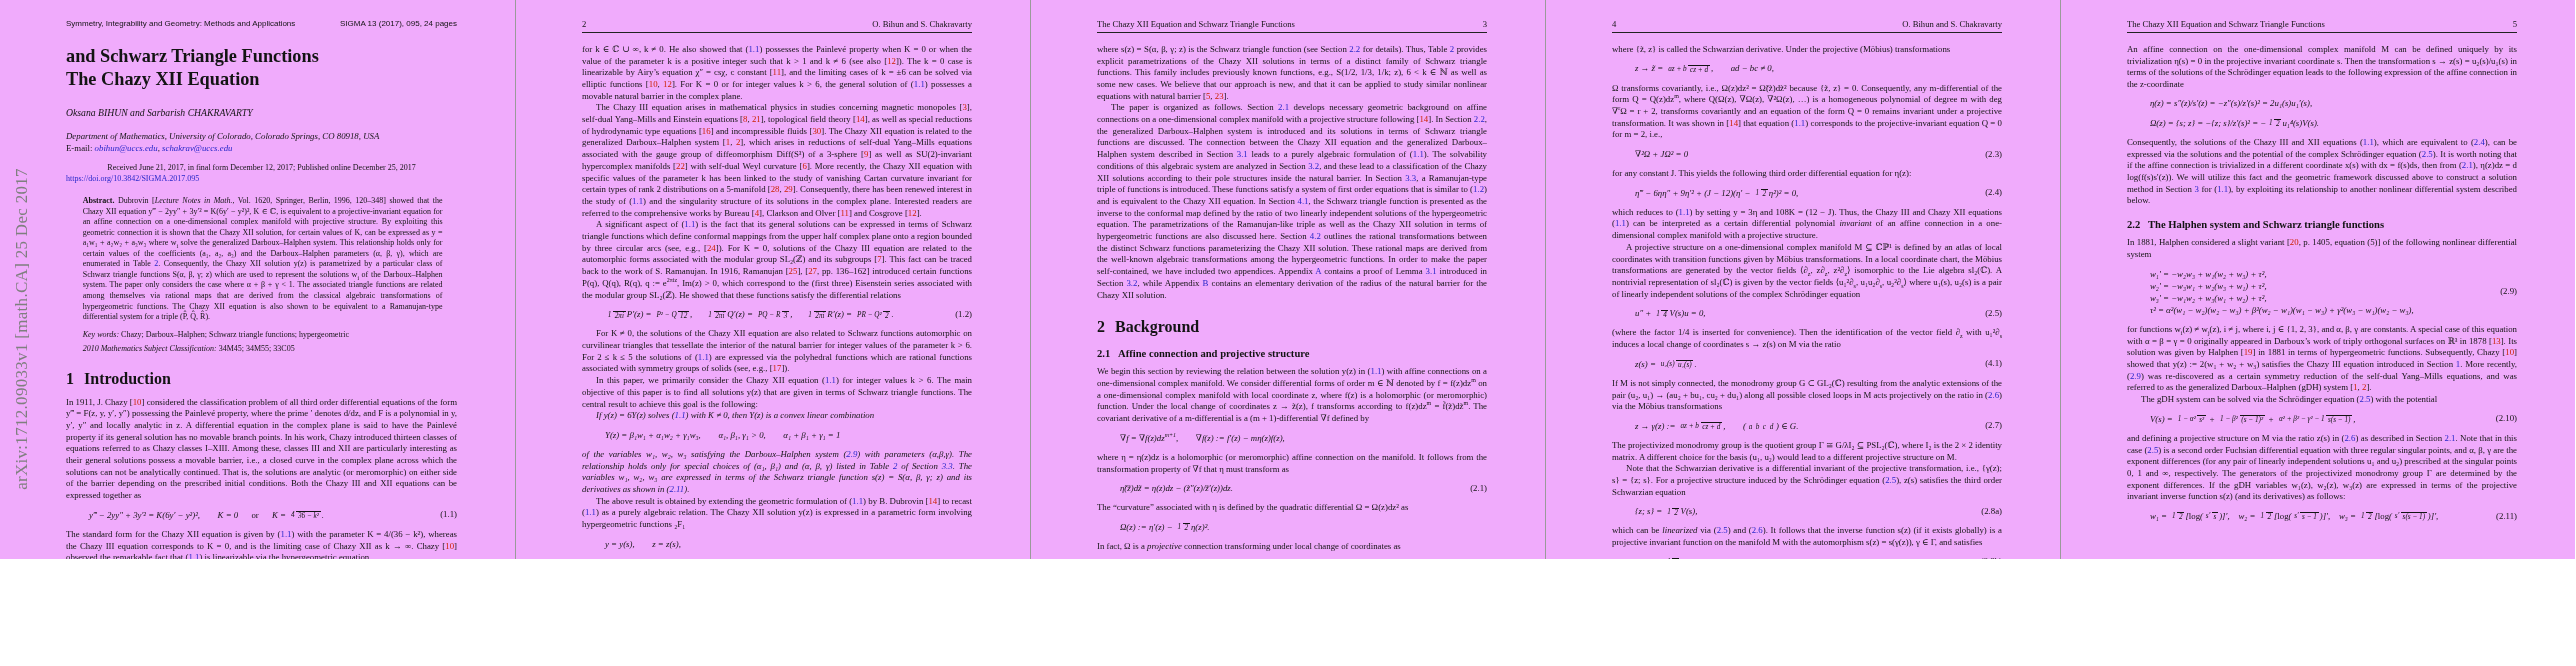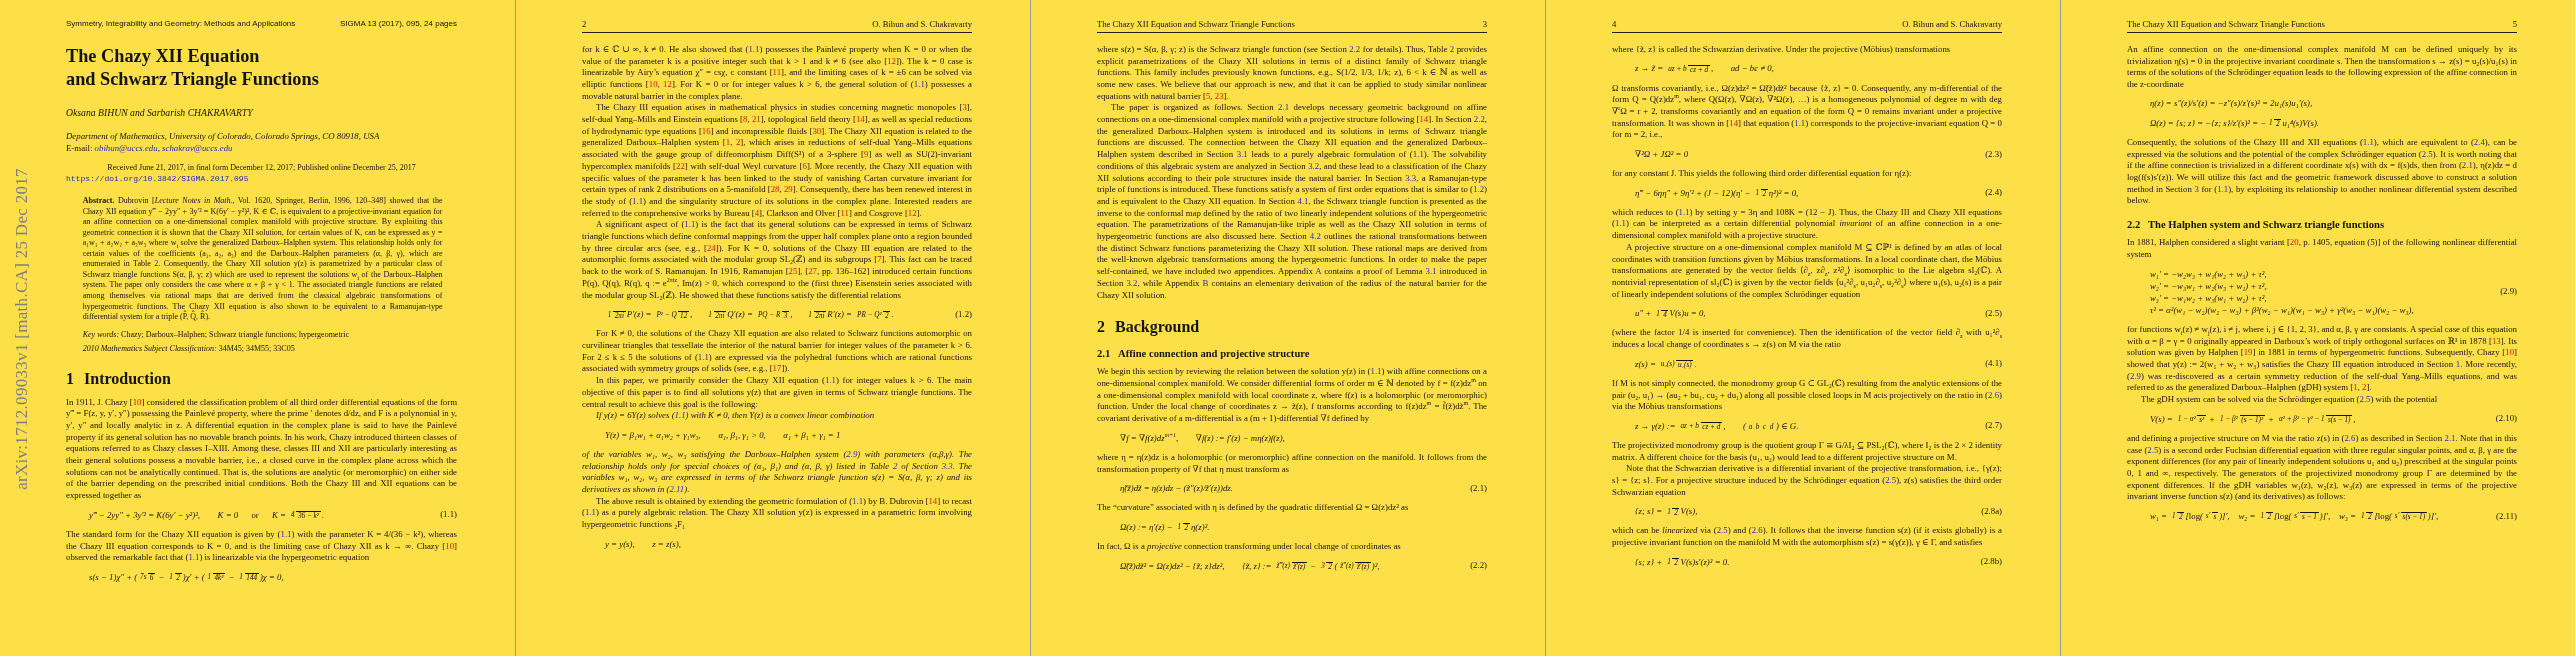--- a/index.html
+++ b/index.html
@@ -1,33 +1,33 @@
 <!DOCTYPE html>
 <html style="font-size:9px"><head>
 <meta charset="utf-8">
 <style>
   html,body{margin:0;padding:0;background:#bdbdbd;}
   body{font-family:"Liberation Serif","DejaVu Serif",serif;color:#141414;}
   .strip{display:flex;width:2576px;height:667px;background:#fff;}
-  .page{position:relative;width:515px;height:656px;box-sizing:border-box;
-        background:#fde047;padding:19px 58px 0 66px;overflow:hidden;flex:0 0 515px;}
+  .page{position:relative;width:515px;height:559px;box-sizing:border-box;
+        background:#f0abfc;padding:19px 58px 0 66px;overflow:hidden;flex:0 0 515px;}
   .page + .page{border-left:0.6px solid #9a9a9a;}
   
   .phead{display:flex;justify-content:space-between;align-items:baseline;
          font-size:8.6px;padding-bottom:2.8px;margin-bottom:11px;}
   .phead.rule{border-bottom:0.8px solid #222;}
   .phead.sans{font-family:"Liberation Sans","DejaVu Sans",sans-serif;font-size:8px;margin-bottom:14.5px;}
   
   .title{font-size:18.3px;font-weight:bold;line-height:1.22;margin:3.3px 0 16.7px 0;}
   .authors{font-style:italic;font-size:9.7px;margin:0 0 13.3px 0;}
   .affil{font-style:italic;font-size:8.8px;margin:0 0 1.7px 0;}
   .email{font-size:8.8px;margin:1.1px 0 10px 0;}
   .email .lab{font-style:normal;}
   .received{font-size:8px;margin:0 0 2.2px 0;text-align:center;}
-  .doiline{font-size:8px;margin:0 0 13.3px 0;font-family:Liberation Mono, monospace;}
+  .doiline{font-size:8px;margin:0 0 13.3px 0;}
   a.lnk{color:#2626c9;text-decoration:none;cursor:pointer;}
   .email a.lnk{font-style:italic;}
   .abstract{font-size:8px;line-height:1.32;text-align:justify;margin:0 14.5px 7.8px 16.7px;}
   .abstract .lab{font-weight:bold;}
   .kv{font-size:8px;margin:4.4px 14.5px 0 16.7px;}
   .kv .lab{font-style:italic;}
   
   .sec{font-size:16px;font-weight:bold;margin:16.7px 0 9px 0;}
   .sec .num{margin-right:10px;}
   .subsec{font-size:10.6px;font-weight:bold;margin:12.2px 0 7.2px 0;}
@@ -60,22 +60,22 @@
 <body>
 
 <div class="stamp">arXiv:1712.09033v1 [math.CA] 25 Dec 2017</div>
 <main class="strip" id="strip">
     <section class="page">
       <div class="phead sans">
         <span>Symmetry, Integrability and Geometry: Methods and Applications</span>
         <span>SIGMA 13 (2017), 095, 24 pages</span>
       </div>
       <h1 class="title">
+        <div>and Schwarz Triangle Functions</div>
         <div>The Chazy XII Equation</div>
-        <div>and Schwarz Triangle Functions</div>
       </h1>
       <div class="authors">Oksana BIHUN and Sarbarish CHAKRAVARTY</div>
       <div class="affil">Department of Mathematics, University of Colorado, Colorado Springs, CO 80918, USA</div>
       <div class="email"><span class="lab">E-mail:</span> <a class="lnk">obihun@uccs.edu</a>, <a class="lnk">schakrav@uccs.edu</a></div>
       <div class="received">Received June 21, 2017, in final form December 12, 2017; Published online December 25, 2017</div>
       <div class="doiline"><a class="lnk">https://doi.org/10.3842/SIGMA.2017.095</a></div>
       <div class="abstract"><span class="lab">Abstract.</span> Dubrovin [<i>Lecture Notes in Math.</i>, Vol. 1620, Springer, Berlin, 1996, 120–348] showed that the Chazy XII equation y‴ − 2yy″ + 3y′² = K(6y′ − y²)², K ∈ ℂ, is equivalent to a projective-invariant equation for an affine connection on a one-dimensional complex manifold with projective structure. By exploiting this geometric connection it is shown that the Chazy XII solution, for certain values of K, can be expressed as y = a₁w₁ + a₂w₂ + a₃w₃ where w<sub>i</sub> solve the generalized Darboux–Halphen system. This relationship holds only for certain values of the coefficients (a₁, a₂, a₃) and the Darboux–Halphen parameters (α, β, γ), which are enumerated in Table <span class="blue">2</span>. Consequently, the Chazy XII solution y(z) is parametrized by a particular class of Schwarz triangle functions S(α, β, γ; z) which are used to represent the solutions w<sub>i</sub> of the Darboux–Halphen system. The paper only considers the case where α + β + γ &lt; 1. The associated triangle functions are related among themselves via rational maps that are derived from the classical algebraic transformations of hypergeometric functions. The Chazy XII equation is also shown to be equivalent to a Ramanujan-type differential system for a triple (P̂, Q̂, R̂).</div>
       <div class="kv"><span class="lab">Key words:</span> <span>Chazy; Darboux–Halphen; Schwarz triangle functions; hypergeometric</span></div>
       <div class="kv"><span class="lab">2010 Mathematics Subject Classification:</span> <span>34M45; 34M55; 33C05</span></div>
       <div class="sec"><span class="num">1</span><span>Introduction</span></div>

